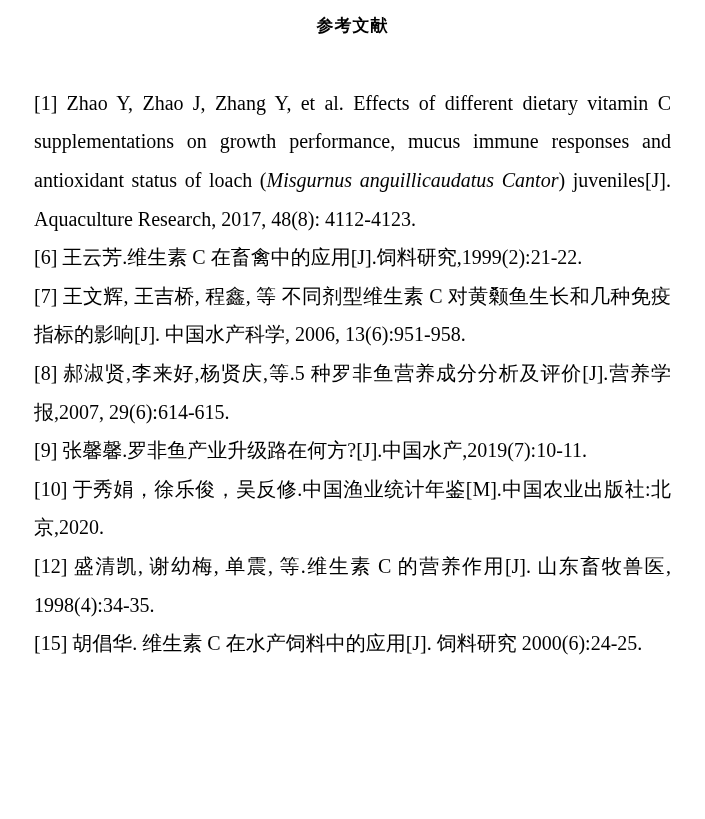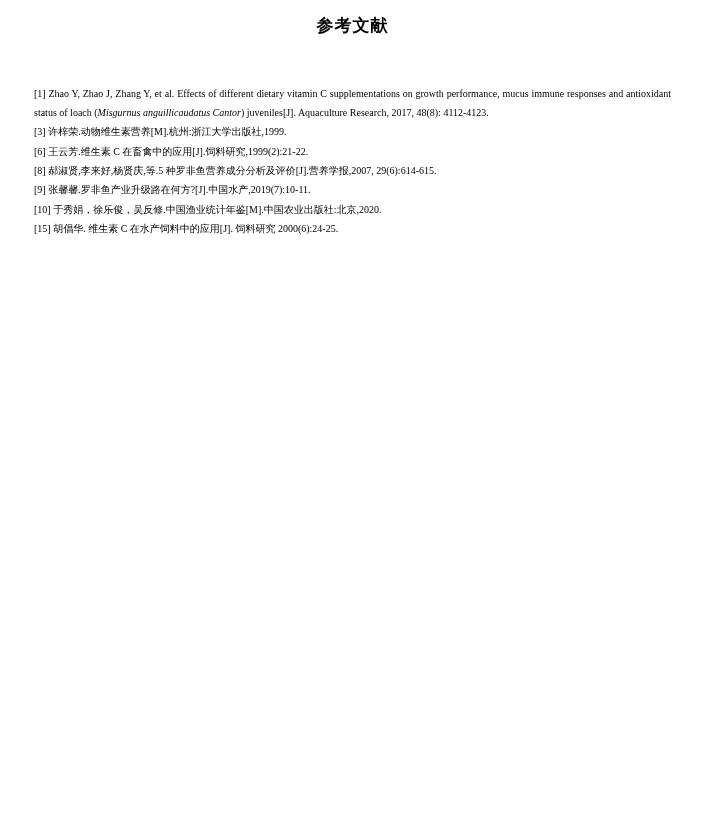--- a/index.html
+++ b/index.html
@@ -29,21 +29,21 @@
     letter-spacing: 1px;
     margin: 0 0 46px 0;
     line-height: 1.4;
   }
   .ref-list {
     margin: 0;
     padding: 0;
     list-style: none;
   }
   .ref-item {
-    font-size: 10px;
+    font-size: 20px;
     line-height: 1.93;
     text-align: justify;
     text-justify: inter-ideograph;
     margin: 0;
     padding: 0;
     word-break: break-word;
   }
   .ref-item.just-all {
     text-align-last: left;
   }
@@ -51,20 +51,21 @@
     font-style: italic;
   }
 </style>
 </head>
 <body>
 
 <div class="page">
   <h1 class="doc-title">参考文献</h1>
   <div class="ref-list">
     <p class="ref-item just-all"><span>[1] Zhao Y, Zhao J, Zhang Y, et al. Effects of different dietary vitamin C supplementations on growth performance, mucus immune responses and antioxidant status of loach (</span><span class="italic">Misgurnus anguillicaudatus Cantor</span><span>) juveniles[J]. Aquaculture Research, 2017, 48(8): 4112-4123.</span></p>
-    <p class="ref-item just-all"><span>[3] 许梓荣.动物维生素营养[M].杭州:浙江大学出版社,1999.</span></p>
     <p class="ref-item just-all"><span>[6] 王云芳.维生素 C 在畜禽中的应用[J].饲料研究,1999(2):21-22.</span></p>
+    <p class="ref-item just-all"><span>[7] 王文辉, 王吉桥, 程鑫, 等 不同剂型维生素 C 对黄颡鱼生长和几种免疫指标的影响[J]. 中国水产科学, 2006, 13(6):951-958.</span></p>
     <p class="ref-item just-all"><span>[8] 郝淑贤,李来好,杨贤庆,等.5 种罗非鱼营养成分分析及评价[J].营养学报,2007, 29(6):614-615.</span></p>
     <p class="ref-item just-all"><span>[9] 张馨馨.罗非鱼产业升级路在何方?[J].中国水产,2019(7):10-11.</span></p>
     <p class="ref-item just-all"><span>[10] 于秀娟，徐乐俊，吴反修.中国渔业统计年鉴[M].中国农业出版社:北京,2020.</span></p>
+    <p class="ref-item just-all"><span>[12] 盛清凯, 谢幼梅, 单震, 等.维生素 C 的营养作用[J]. 山东畜牧兽医, 1998(4):34-35.</span></p>
     <p class="ref-item just-all"><span>[15] 胡倡华. 维生素 C 在水产饲料中的应用[J]. 饲料研究 2000(6):24-25.</span></p>
   </div>
 </div>
 
 </body></html>

